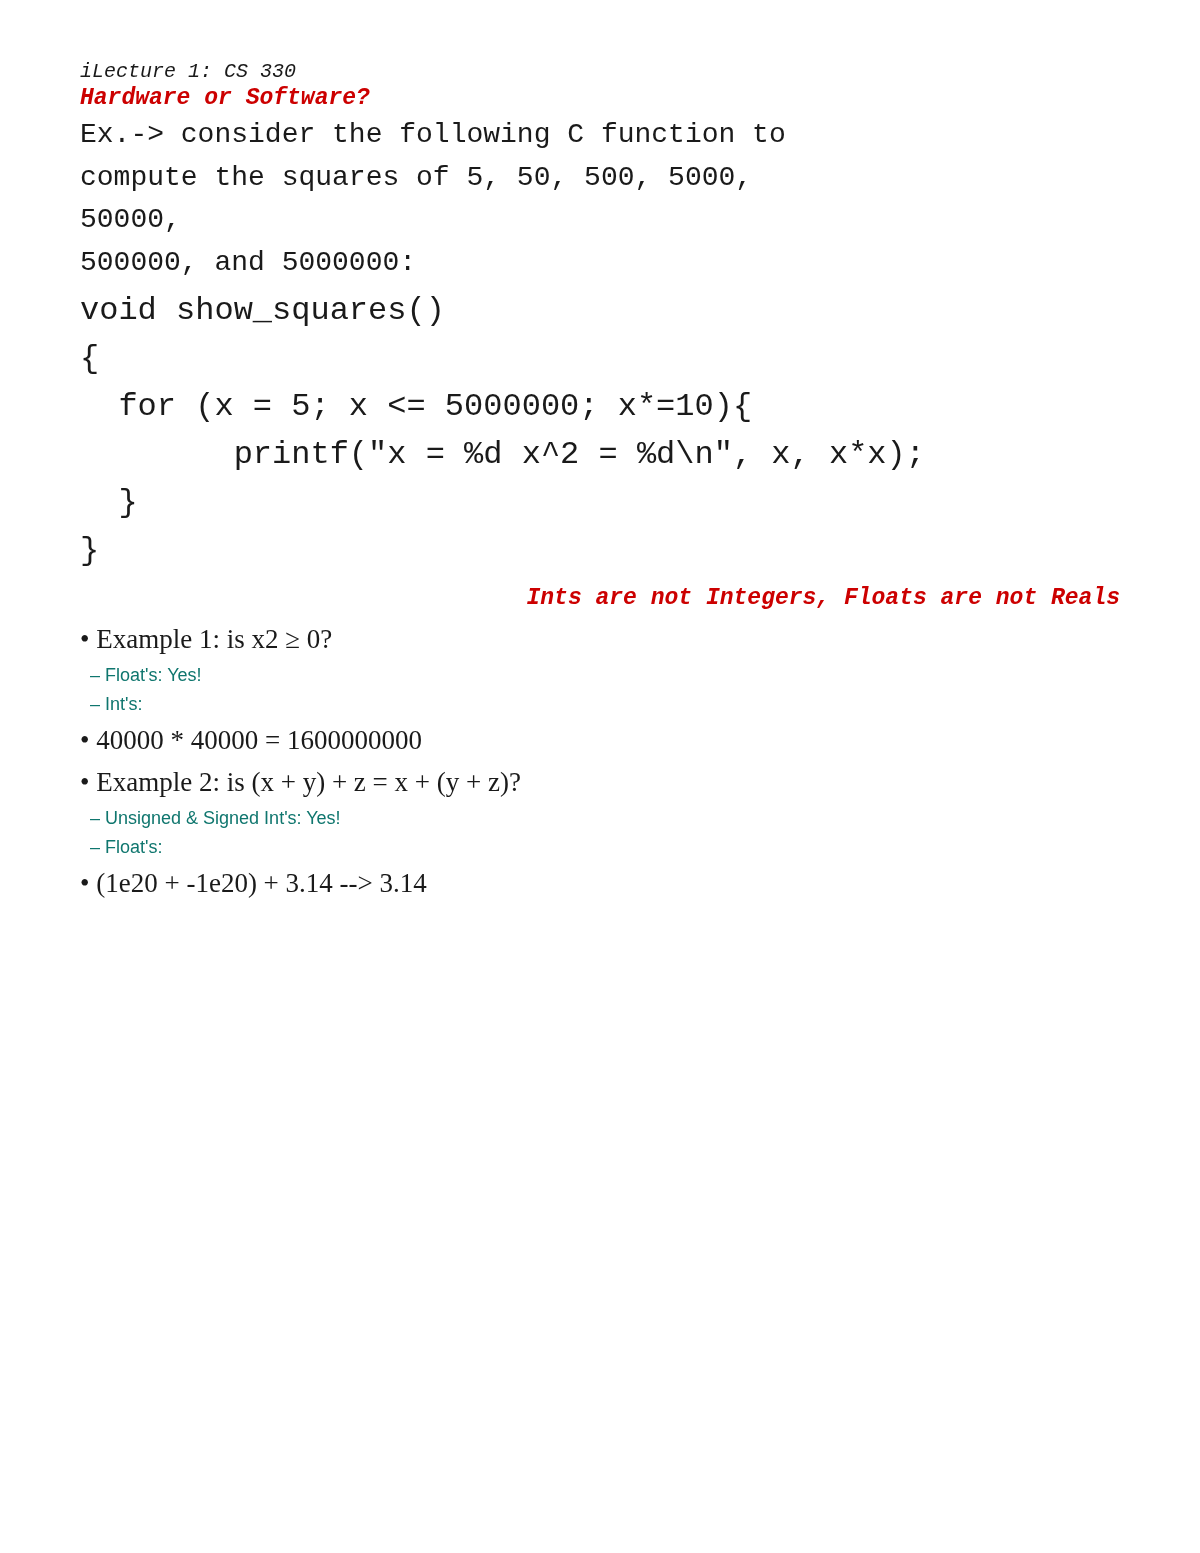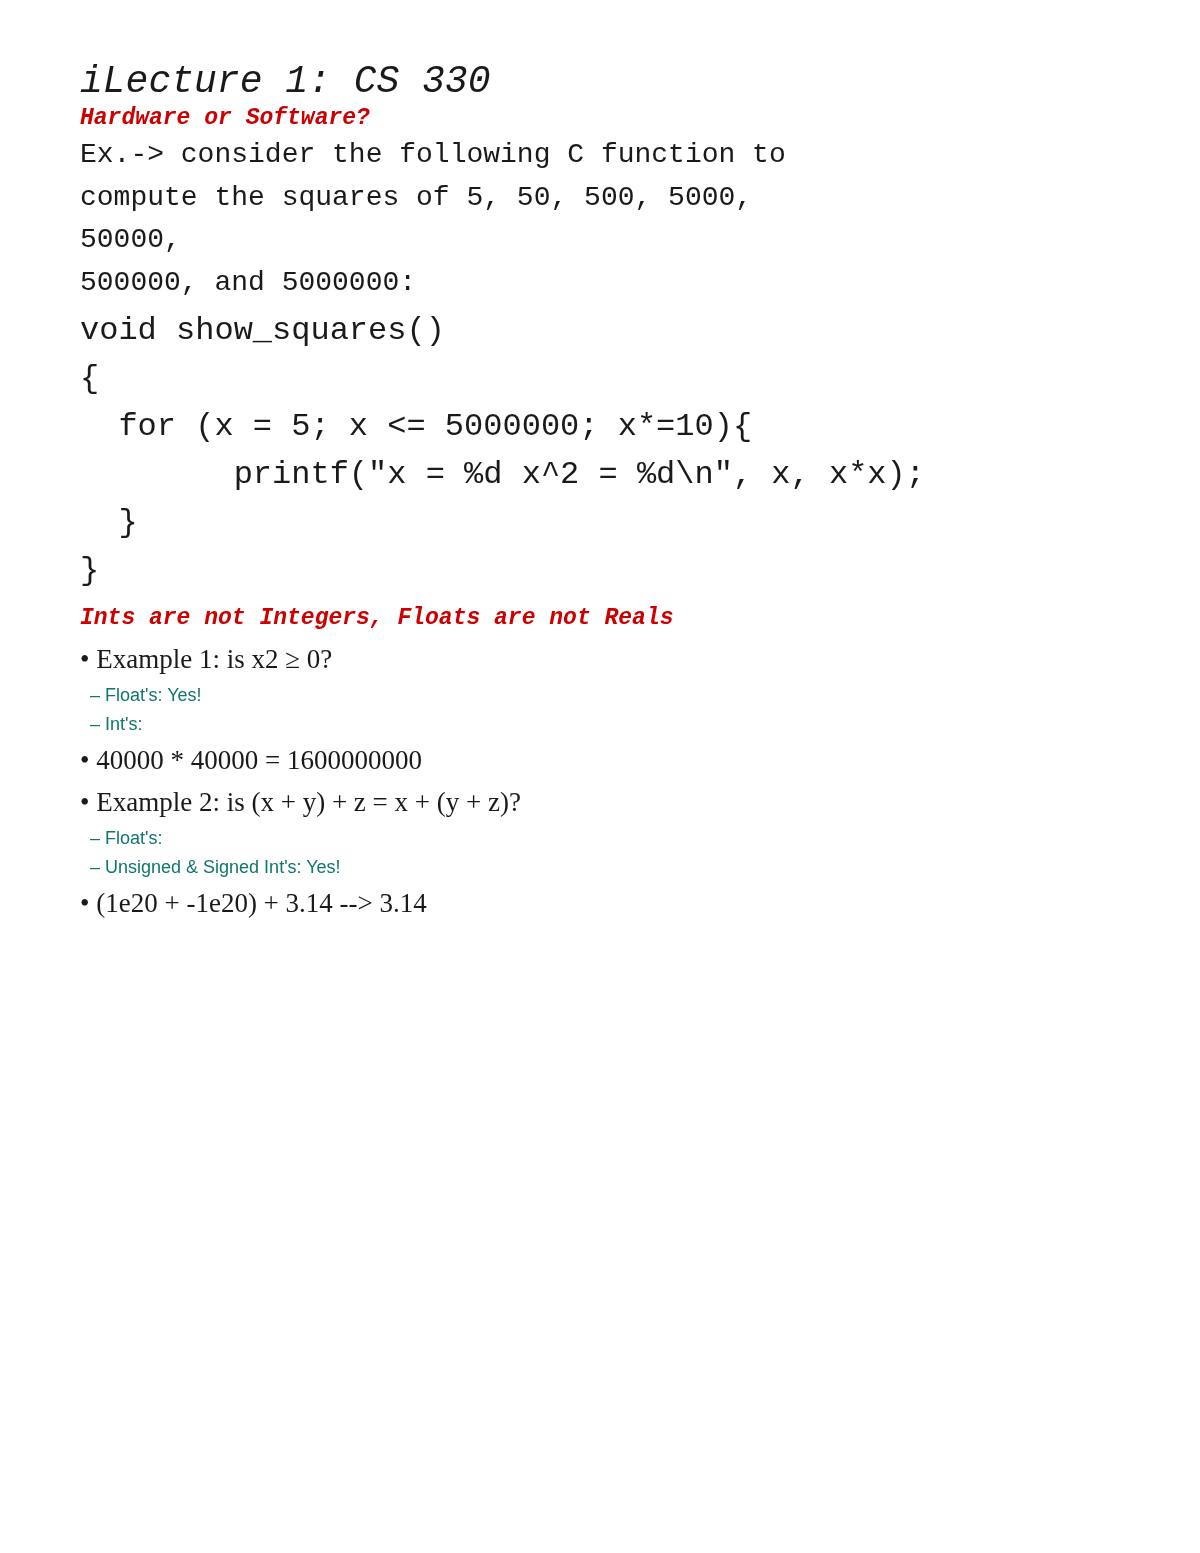--- a/index.html
+++ b/index.html
@@ -21,21 +21,21 @@
     }
 
     .line {
       font-size: 28px;
       line-height: 1.45;
       color: #1a1a1a;
       margin-bottom: 2px;
     }
 
     .title-line {
-      font-size: 38px;
+      font-size: 20px;
       font-style: italic;
       color: #1a1a1a;
       margin-bottom: 2px;
       font-weight: normal;
     }
 
     .red-heading {
       color: #cc0000;
       font-size: 23px;
       font-weight: bold;
@@ -52,20 +52,21 @@
       margin-top: 4px;
     }
 
     .code-line {
       display: block;
       white-space: pre;
     }
 
     .section-gap {
       margin-top: 10px;
+      text-align: right;
     }
 
     .bullet-section {
       margin-top: 8px;
     }
 
     .bullet-line {
       font-size: 27px;
       color: #1a1a1a;
       line-height: 1.5;
@@ -106,18 +107,18 @@
   </div>
 
   <div class="red-heading section-gap">Ints are not Integers, Floats are not Reals</div>
 
   <div class="bullet-section">
     <div class="bullet-line">• <span>Example 1: is x2 ≥ 0?</span></div>
     <div class="sub-line">– Float's: Yes!</div>
     <div class="sub-line">– Int's:</div>
     <div class="bullet-line">• <span>40000 * 40000 = 1600000000</span></div>
     <div class="bullet-line">• <span>Example 2: is (x + y) + z = x + (y + z)?</span></div>
+    <div class="sub-line">– Unsigned &amp; Signed Int's: Yes!</div>
     <div class="sub-line">– Float's:</div>
-    <div class="sub-line">– Unsigned &amp; Signed Int's: Yes!</div>
     <div class="bullet-line">• <span>(1e20 + -1e20) + 3.14 --&gt; 3.14</span></div>
   </div>
 
 </div>
 
 </body></html>

